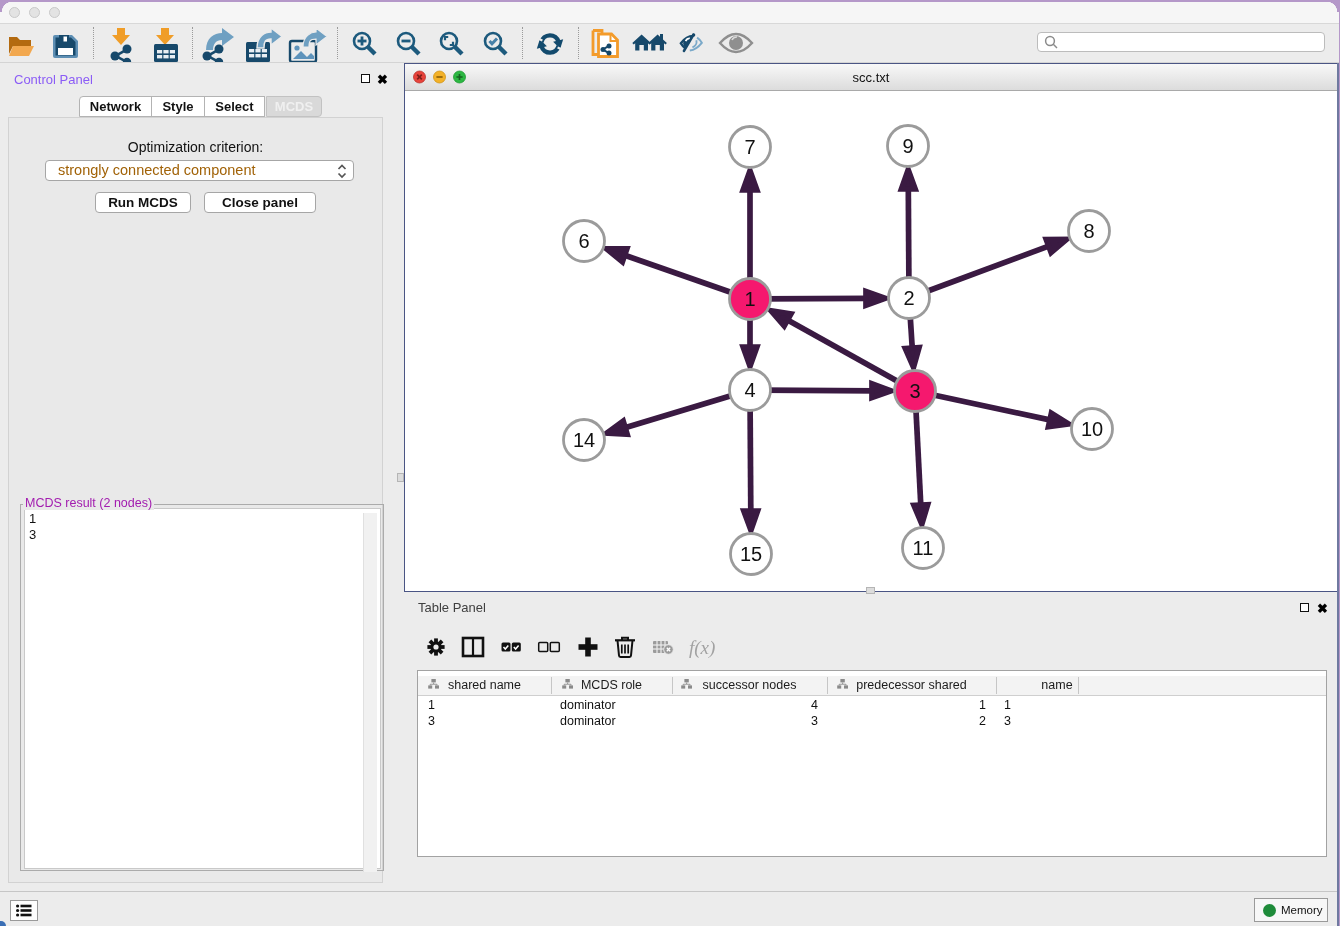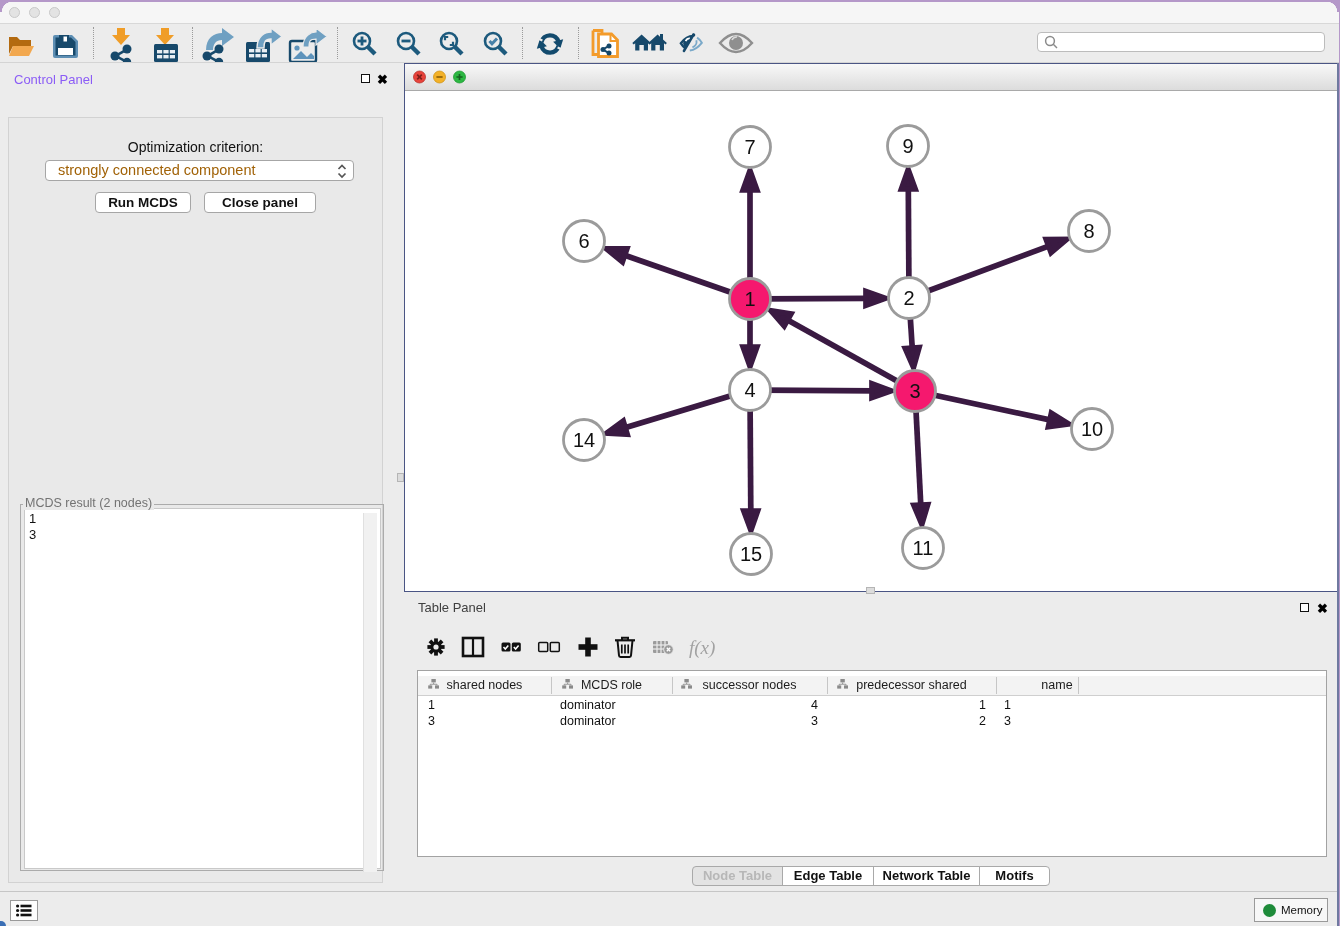--- a/index.html
+++ b/index.html
@@ -19,21 +19,21 @@
   #cp-title{position:absolute;left:14px;top:9px;font-size:13px;color:#8b5cf6;}
   .float-ic{position:absolute;width:9px;height:9px;border:1.6px solid #111;box-sizing:border-box;background:#fff;}
   .close-ic{position:absolute;font-size:13px;font-weight:900;color:#000;line-height:11px;}
   #cp-tabs{position:absolute;left:79px;top:33px;width:243px;height:21px;}
   .tab{position:absolute;top:0;height:21px;box-sizing:border-box;border:1px solid #b3b3b3;background:#fff;font-size:13px;font-weight:600;color:#111;text-align:center;line-height:19px;}
   #cp-inner{position:absolute;left:8px;top:54px;width:375px;height:766px;background:#e9e9e9;border:1px solid #d2d2d2;box-sizing:border-box;}
   #opt-label{position:absolute;left:0;top:21px;width:100%;text-align:center;font-size:14px;color:#111;}
   #dd{position:absolute;left:36px;top:42px;width:309px;height:21px;background:#fff;border:1px solid #a6a6a6;border-radius:4px;box-sizing:border-box;font-size:14.5px;color:#a16207;line-height:19px;padding-left:12px;}
   .btn{position:absolute;top:74px;height:21px;background:#fff;border:1px solid #a6a6a6;border-radius:4px;box-sizing:border-box;font-size:13.5px;font-weight:600;color:#111;text-align:center;line-height:19px;}
   
-  #fs-label{position:absolute;left:14px;top:378px;font-size:12.5px;color:#737373;background:#e9e9e9;padding:0 2px;z-index:3;}
+  #fs-label{position:absolute;left:14px;top:378px;font-size:12.5px;color:#a21caf;background:#e9e9e9;padding:0 2px;z-index:3;}
   #fs{position:absolute;left:11px;top:386px;width:364px;height:367px;border:1px solid #ababab;box-sizing:border-box;}
   #fs-list{position:absolute;left:3px;top:3px;width:357px;height:361px;background:#fff;border:1px solid #c9c9c9;box-sizing:border-box;font-size:13px;color:#111;}
   #fs-scroll{position:absolute;right:3px;top:4px;width:13px;height:359px;background:#f1f1f1;border-left:1px solid #e0e0e0;}
   
   #netwin{position:absolute;left:404px;top:63px;width:934px;height:529px;border:1px solid #4a5584;box-sizing:border-box;background:#fff;}
   #nw-titlebar{position:absolute;left:0;top:0;width:100%;height:26px;background:linear-gradient(#f8f8f8,#dcdcdc);border-bottom:1px solid #a9a9a9;}
   #nw-title{position:absolute;width:100%;text-align:center;top:6px;font-size:13px;color:#111;}
   
   #tp{position:absolute;left:404px;top:594px;width:936px;height:296px;background:#ececec;}
   #tp-title{position:absolute;left:14px;top:6px;font-size:13px;color:#404040;}
@@ -219,20 +219,26 @@
             <line x1="9.3" y1="9.3" x2="13" y2="13"></line>
           </g>
         </svg>
       </div>
   </div>
 
   <div id="cp">
     <div id="cp-title">Control Panel</div>
     <div class="float-ic" style="left:361px;top:11px;"></div>
     <div class="close-ic" style="left:377px;top:11px;">✖</div>
+    <div id="cp-tabs">
+      <div class="tab" style="left:0;width:73px;border-radius:4px 0 0 0;">Network</div>
+      <div class="tab" style="left:72px;width:54px;">Style</div>
+      <div class="tab" style="left:125px;width:61px;">Select</div>
+      <div class="tab" style="left:187px;width:56px;background:#d9d9d9;border-color:#c2c2c2;color:#f0f0f0;border-radius:0 4px 4px 0;">MCDS</div>
+    </div>
     <div id="cp-inner">
       <div id="opt-label">Optimization criterion:</div>
       <div id="dd">strongly connected component
         <svg width="10" height="15" style="position:absolute;right:6px;top:2.5px;">
           <path d="M1.5 5 L5 1.5 L8.5 5" stroke="#555" stroke-width="1.7" fill="none"></path>
           <path d="M1.5 9.5 L5 13 L8.5 9.5" stroke="#555" stroke-width="1.7" fill="none"></path>
         </svg>
       </div>
       <div class="btn" style="left:86px;width:96px;text-align:center;">Run MCDS</div>
       <div class="btn" style="left:195px;width:112px;">Close panel</div>
@@ -249,20 +255,21 @@
   <div id="netwin">
     <div id="nw-titlebar">
       <svg width="80" height="26" style="position:absolute;left:0;top:0;">
         <circle cx="14.5" cy="13" r="6" fill="#e8433b" stroke="#b7342d" stroke-width="0.8"></circle>
         <path d="M12.2 10.7 l4.6 4.6 M16.8 10.7 l-4.6 4.6" stroke="#7e1f1a" stroke-width="1.7"></path>
         <circle cx="34.5" cy="13" r="6" fill="#f3b128" stroke="#cf9415" stroke-width="0.8"></circle>
         <path d="M31.4 13 h6.2" stroke="#93660a" stroke-width="1.8"></path>
         <circle cx="54.5" cy="13" r="6" fill="#2cb742" stroke="#1d9b31" stroke-width="0.8"></circle>
         <path d="M51.4 13 h6.2 M54.5 9.9 v6.2" stroke="#14611f" stroke-width="1.7"></path>
       </svg>
+      <div id="nw-title">scc.txt</div>
     </div>
     <svg id="graph" width="932" height="501" viewBox="0 0 932 501" style="position:absolute;left:0px;top:27px;">
       <g stroke="#3a1a42" stroke-width="5.7" fill="#3a1a42">
         <line x1="345" y1="208" x2="345.0" y2="97.0"></line>
         <polygon points="345.0,80.0 351.8,99.0 338.2,99.0"></polygon>
         <line x1="345" y1="208" x2="217.7" y2="163.5"></line>
         <polygon points="201.7,157.9 221.8,157.8 217.4,170.6"></polygon>
         <line x1="345" y1="208" x2="463.0" y2="207.3"></line>
         <polygon points="480.0,207.2 461.0,214.1 461.0,200.5"></polygon>
         <line x1="345" y1="208" x2="345.0" y2="258.0"></line>
@@ -406,21 +413,21 @@
             </g>
           <g transform="translate(419,8)">
               <rect x="3.4" y="0" width="4.4" height="3.4"></rect>
               <rect x="0.2" y="6.4" width="4" height="3.2"></rect>
               <rect x="7" y="6.4" width="4" height="3.2"></rect>
               <path d="M5.6 3.4 v1.8 M2.2 5.2 h6.8 M2.2 5.2 v1.2 M9 5.2 v1.2" stroke="#9a9a9a" stroke-width="1.1" fill="none"></path>
             </g>
         </g>
       </svg>
       <div id="thead">
-        <div class="th" style="left:0;width:133px;">shared nodes</div>
+        <div class="th" style="left:0;width:133px;">shared name</div>
         <div class="th" style="left:133px;width:121px;">MCDS role</div>
         <div class="th" style="left:254px;width:155px;">successor nodes</div>
         <div class="th" style="left:409px;width:169px;">predecessor shared</div>
         <div class="th" style="left:598px;width:82px;">name</div>
         <div class="thsep" style="left:133px;"></div>
         <div class="thsep" style="left:254px;"></div>
         <div class="thsep" style="left:409px;"></div>
         <div class="thsep" style="left:578px;"></div>
         <div class="thsep" style="left:660px;"></div>
       </div>
@@ -431,26 +438,20 @@
         <span class="cell" style="left:498px;width:70px;text-align:right;">1</span>
         <span class="cell" style="left:586px;">1</span>
       </div>
       <div class="row" style="top:42px;">
         <span class="cell" style="left:10px;">3</span>
         <span class="cell" style="left:142px;">dominator</span>
         <span class="cell" style="left:330px;width:70px;text-align:right;">3</span>
         <span class="cell" style="left:498px;width:70px;text-align:right;">2</span>
         <span class="cell" style="left:586px;">3</span>
       </div>
-    </div>
-    <div id="btabs" style="position:absolute;left:0;top:272px;width:936px;height:20px;">
-      <div class="btab" style="left:288px;width:91px;background:#e3e3e3;color:#b7b7b7;border-radius:4px 0 0 4px;">Node Table</div>
-      <div class="btab" style="left:378px;width:92px;">Edge Table</div>
-      <div class="btab" style="left:469px;width:107px;">Network Table</div>
-      <div class="btab" style="left:575px;width:71px;border-radius:0 4px 4px 0;">Motifs</div>
     </div>
   </div>
 
   <div id="statusbar">
     <div style="position:absolute;left:10px;top:8px;width:28px;height:21px;background:#fdfdfd;border:1px solid #9a9a9a;box-sizing:border-box;">
       <svg width="16" height="13" style="position:absolute;left:5px;top:3px;">
         <g fill="#111">
             <circle cx="1.6" cy="2" r="1.6"></circle>
             <circle cx="1.6" cy="6.5" r="1.6"></circle>
             <circle cx="1.6" cy="11" r="1.6"></circle>

